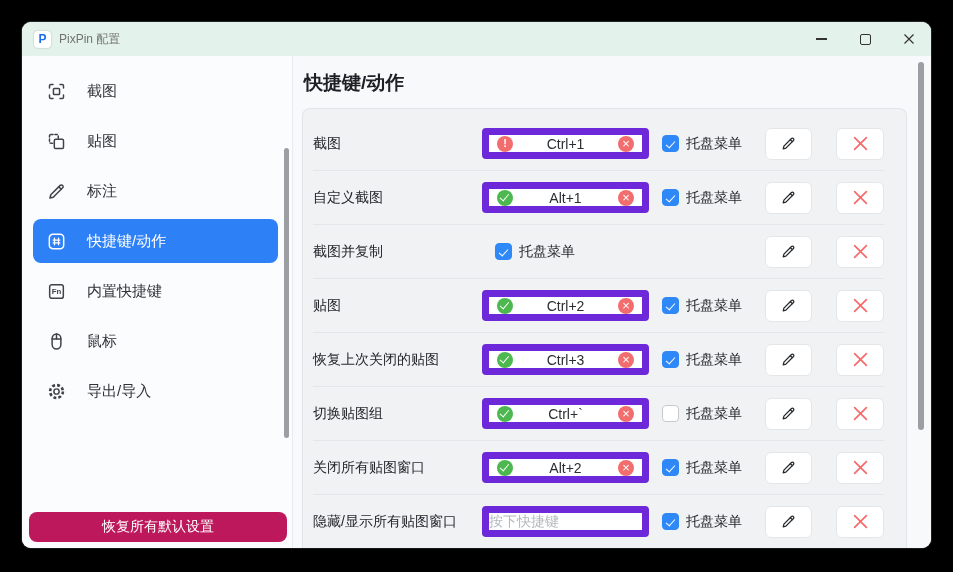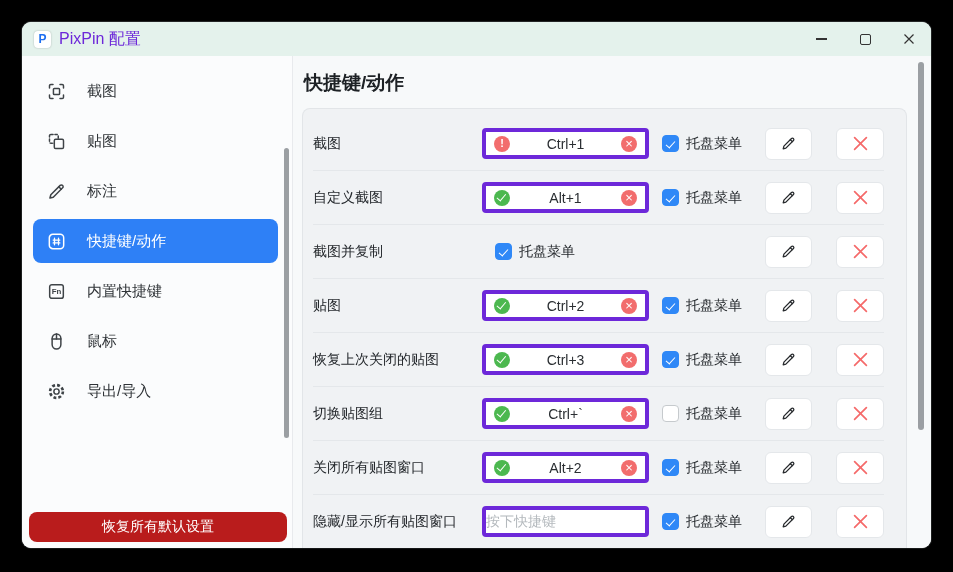--- a/index.html
+++ b/index.html
@@ -10,47 +10,47 @@
   }
   .window{
     position:absolute;left:22px;top:22px;width:909px;height:526px;
     background:#f7f9fa;border-radius:9px;overflow:hidden;
     box-shadow:0 10px 30px rgba(0,0,0,.65),0 0 0 1px rgba(120,130,128,.35);
   }
   
   .titlebar{height:34px;background:#e4f2ec;display:flex;align-items:center;padding-left:12px;}
   .app-logo{width:17px;height:17px;background:#fff;border-radius:4px;display:flex;align-items:center;justify-content:center;
     font-size:12px;font-weight:700;color:#1e6ff0;box-shadow:0 0 2px rgba(0,0,0,.25);}
-  .app-title{margin-left:8px;font-size:16px;color:#6d28d9;}
+  .app-title{margin-left:8px;font-size:12px;color:#737373;}
   .win-controls{margin-left:auto;display:flex;height:100%;}
   .ctrl{width:44px;height:100%;display:flex;align-items:center;justify-content:center;cursor:default;}
   .ico-min{width:11px;height:1.4px;background:#333;}
   .ico-max{width:9px;height:9px;border:1.2px solid #333;border-radius:2px;}
   
   .body-wrap{display:flex;height:492px;}
   .sidebar{width:271px;background:#fbfcfd;border-right:1px solid #e8eaed;box-sizing:border-box;
     padding-top:13px;position:relative;flex:none;}
   .side-item{height:44px;margin:0 14px 6px 11px;border-radius:8px;display:flex;align-items:center;
     padding-left:12px;font-size:15px;color:#2f3337;cursor:default;}
   .side-item .s-ico{width:22px;height:22px;margin-right:20px;display:flex;align-items:center;justify-content:center;color:#3e4347;}
   .side-item.active{background:#2e80f6;color:#fff;}
   .side-item.active .s-ico{color:#fff;}
-  .reset-btn{position:absolute;left:7px;bottom:6px;width:258px;height:30px;background:#b91c1c;border-radius:8px;
+  .reset-btn{position:absolute;left:7px;bottom:6px;width:258px;height:30px;background:#be185d;border-radius:8px;
     color:#fff;font-size:14px;display:flex;align-items:center;justify-content:center;cursor:default;}
   .side-scroll{position:absolute;right:3px;top:92px;width:5px;height:290px;background:#9b9fa3;border-radius:3px;}
   .main{flex:1;position:relative;background:#f7f9fa;}
   .main-title{position:absolute;left:11px;top:14px;font-size:19px;font-weight:600;color:#1d2125;}
   .panel{position:absolute;left:9px;top:52px;width:605px;height:441px;background:#f0f2f4;
     border:1px solid #e2e5e8;border-bottom:none;border-radius:8px 8px 0 0;box-sizing:border-box;
     padding:8px 22px 0 10px;}
   .content-scroll{position:absolute;right:7px;top:6px;width:6px;height:368px;background:#9b9fa3;border-radius:3px;}
   
   .hk-row{height:53px;display:flex;align-items:center;border-bottom:1px solid #e4e7ea;}
   .row-label{width:169px;font-size:14px;color:#24282c;flex:none;}
-  .hotkey-box{width:167px;height:31px;background:#fff;border:4px solid #6d28d9;border-radius:4px;
+  .hotkey-box{width:167px;height:31px;background:#fff;border:7px solid #6d28d9;border-radius:4px;
     position:relative;display:flex;align-items:center;justify-content:center;box-sizing:border-box;flex:none;}
   .key-text{font-size:14px;color:#2a2e32;z-index:1;}
   .key-placeholder{position:absolute;left:0;right:0;text-align:left;font-size:14px;color:#b4b9bd;}
   .status-icon{position:absolute;left:8px;top:50%;margin-top:-8px;width:16px;height:16px;border-radius:50%;}
   .st-ok .status-icon{background:#4cb84f;}
   .st-ok .status-icon::after{content:"";position:absolute;left:5.2px;top:2.8px;width:4px;height:7.5px;
     border-right:1.8px solid #fff;border-bottom:1.8px solid #fff;transform:rotate(40deg);}
   .st-warning .status-icon{background:#f26d6d;}
   .st-warning .status-icon::after{content:"!";position:absolute;left:0;right:0;top:1.5px;text-align:center;
     color:#fff;font-size:11px;font-weight:700;}

